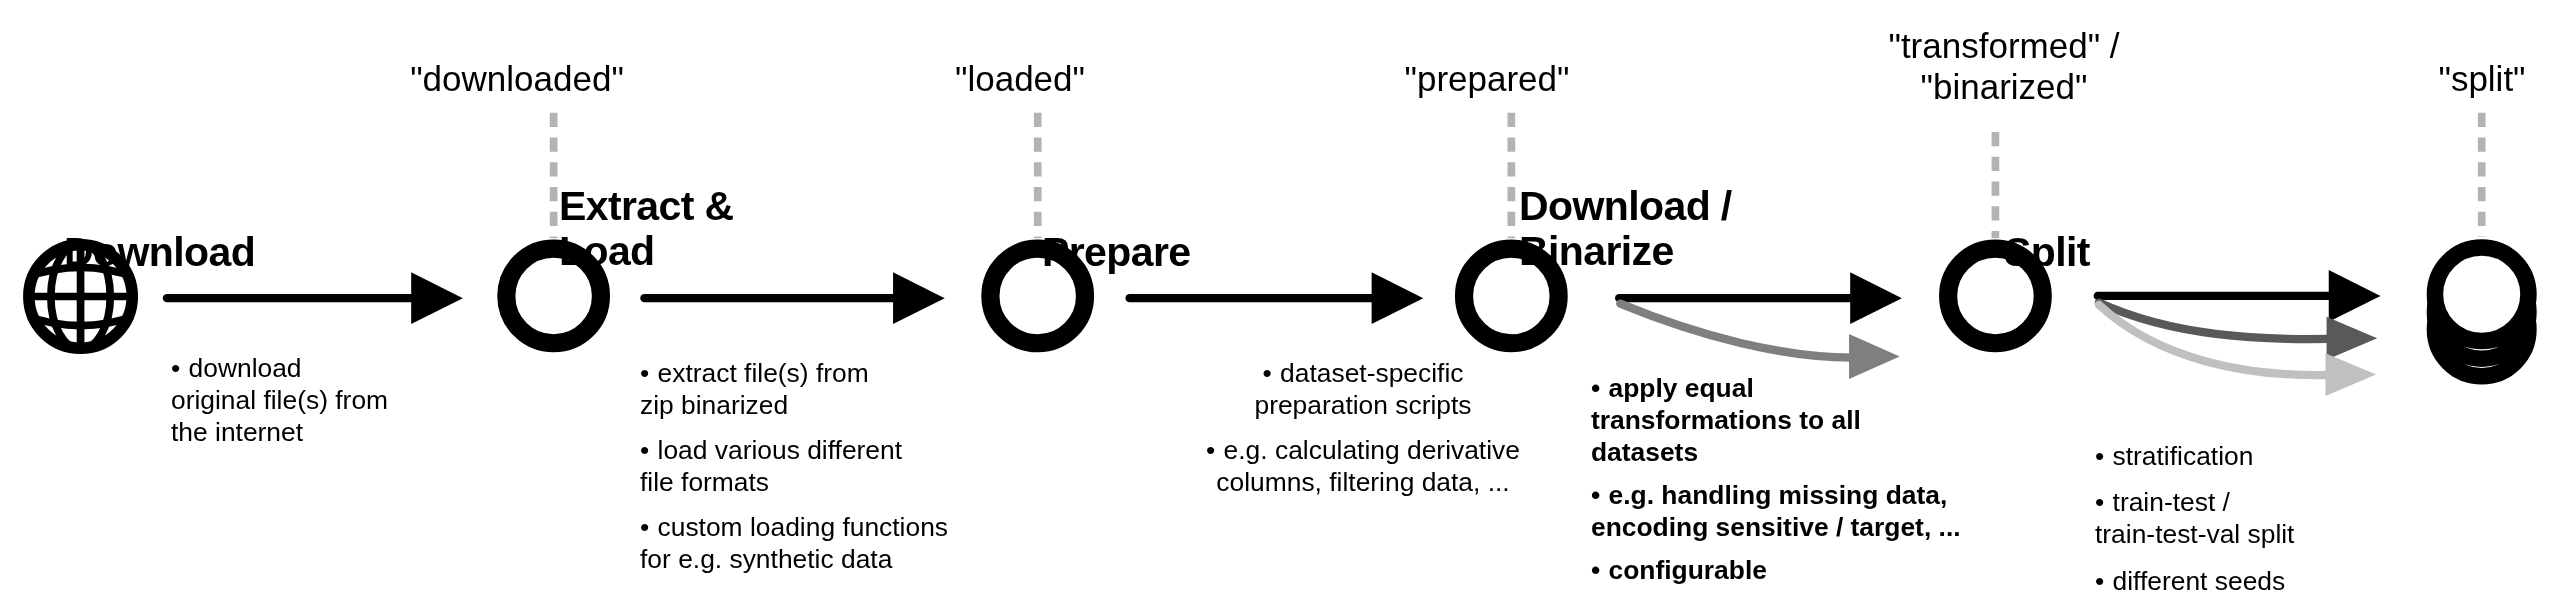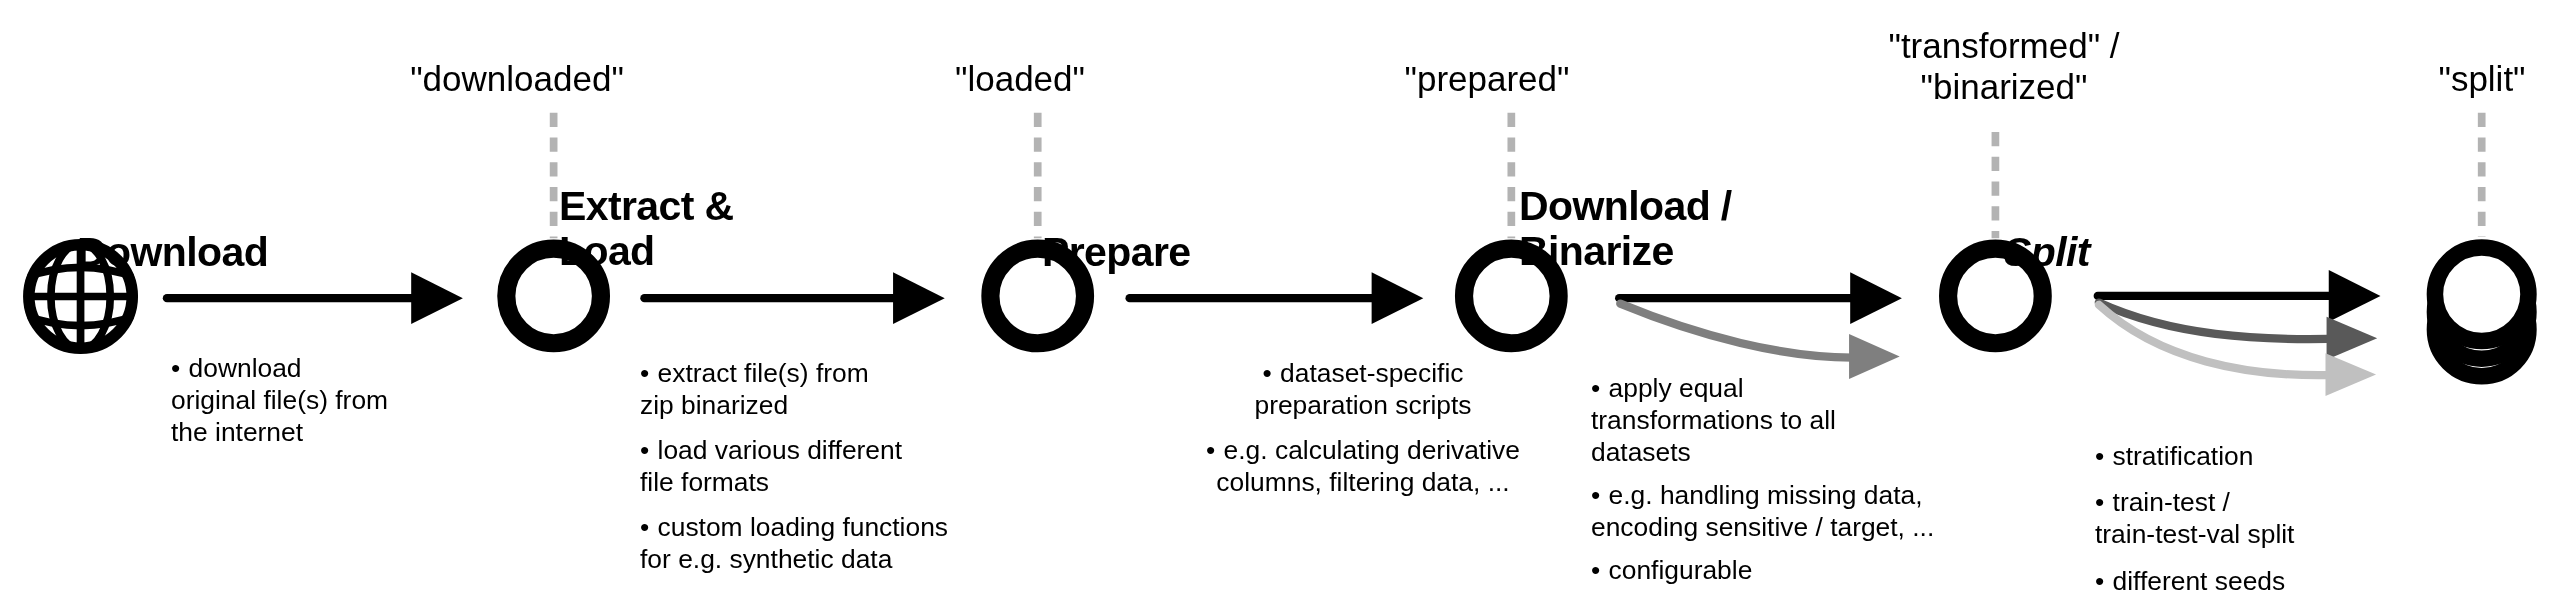--- a/index.html
+++ b/index.html
@@ -48,28 +48,28 @@
     position: absolute;
     font-size: 26.4px;
     line-height: 32px;
   }
   .bullet { margin-bottom: 13.2px; white-space: pre-line; }
   .dot { margin-right: 8.3px; }
   #bullets-1 { left: 171px;  top: 352px; width: 352px; }
   #bullets-2 { left: 640px; top: 357px; width: 429px; }
   #bullets-3 { left: 1121px; top: 357px; width: 484px; text-align: center; }
   #bullets-4 { left: 1591px; top: 372px; width: 506px; }
-  #bullets-4 .bullet { margin-bottom: 11px; }
+  #bullets-4 .bullet { margin-bottom: 11px; font-weight: bold; }
   #bullets-5 { left: 2095px; top: 440px; width: 396px; }
   #bullets-5 .bullet { margin-bottom: 14.3px; }
-  #heading-1 { left: 286px; }
+  #heading-1 { left: 273px; }
   #heading-2 { left: 768px; }
   #heading-3 { left: 1251px; }
   #heading-4 { left: 1728px; }
-  #heading-5 { left: 2213px; font-style: italic; }
+  #heading-5 { left: 2213px; }
   #label-1 { left: 517px; }
   #label-2 { left: 1020px; }
   #label-3 { left: 1487px; }
   #label-4 { left: 2004px; }
   #label-5 { left: 2482px; }
 </style>
 </head>
 <body>
 
 <div class="canvas">

